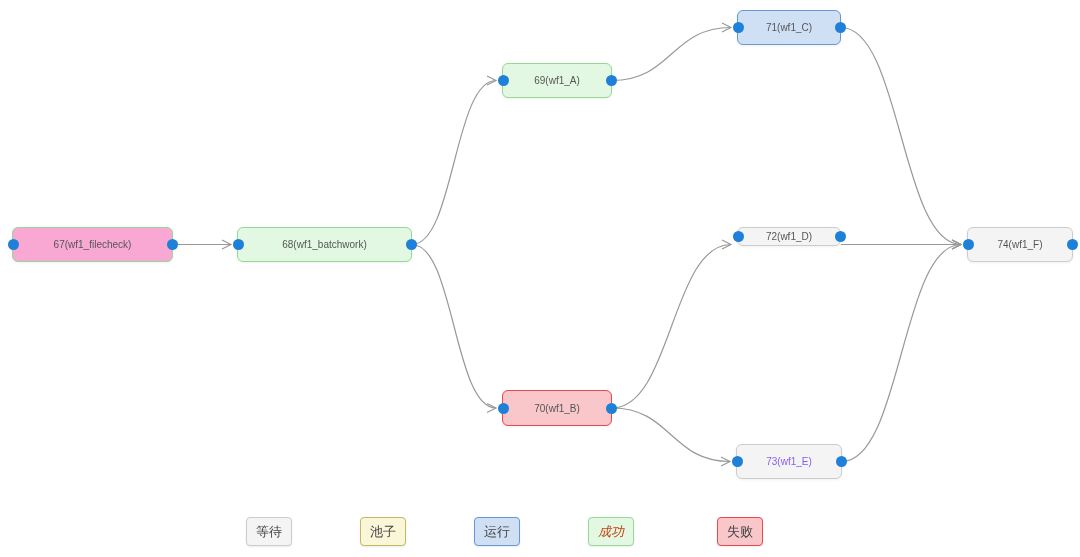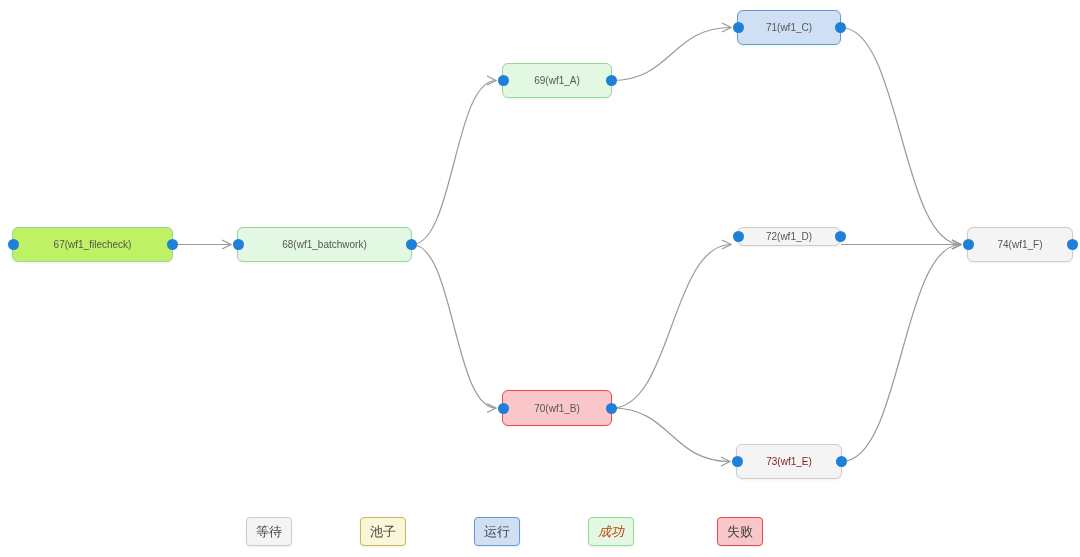--- a/index.html
+++ b/index.html
@@ -66,21 +66,21 @@
       <path d="M 412 244.5 C 454 244.5, 454 80.5, 496 80.5" class="edge" stroke="#999999" marker-end="url(#arrow)"></path>
       <path d="M 412 244.5 C 454 244.5, 454 408, 496 408" class="edge" stroke="#999999" marker-end="url(#arrow)"></path>
       <path d="M 612 80.5 C 671.5 80.5, 671.5 27.5, 731 27.5" class="edge" stroke="#999999" marker-end="url(#arrow)"></path>
       <path d="M 612 408 C 671.5 408, 671.5 244.5, 731 244.5" class="edge" stroke="#999999" marker-end="url(#arrow)"></path>
       <path d="M 612 408 C 671 408, 671 461.5, 730 461.5" class="edge" stroke="#999999" marker-end="url(#arrow)"></path>
       <path d="M 841 27.5 C 901 27.5, 901 244.5, 961 244.5" class="edge" stroke="#999999" marker-end="url(#arrow)"></path>
       <path d="M 841 244.5 C 901 244.5, 901 244.5, 961 244.5" class="edge" stroke="#999999" marker-end="url(#arrow)"></path>
       <path d="M 842 461.5 C 901.5 461.5, 901.5 244.5, 961 244.5" class="edge" stroke="#999999" marker-end="url(#arrow)"></path>
     </svg>
   <div id="nodes">
-      <div class="node" style="left: 12px; top: 227px; width: 161px; height: 35px; background: #bef264; border-color: rgb(150, 217, 150); color: rgb(85, 85, 85);">
+      <div class="node" style="left: 12px; top: 227px; width: 161px; height: 35px; background: #f9a8d4; border-color: rgb(150, 217, 150); color: rgb(85, 85, 85);">
         <span class="port left" style="background: rgb(30, 128, 216);"></span>
         <span>67(wf1_filecheck)</span>
         <span class="port right" style="background: rgb(30, 128, 216);"></span>
       </div>
       <div class="node" style="left: 237px; top: 227px; width: 175px; height: 35px; background: rgb(227, 248, 227); border-color: rgb(150, 217, 150); color: rgb(85, 85, 85);">
         <span class="port left" style="background: rgb(30, 128, 216);"></span>
         <span>68(wf1_batchwork)</span>
         <span class="port right" style="background: rgb(30, 128, 216);"></span>
       </div>
       <div class="node" style="left: 502px; top: 63px; width: 110px; height: 35px; background: rgb(227, 248, 227); border-color: rgb(150, 217, 150); color: rgb(85, 85, 85);">
@@ -96,21 +96,21 @@
       <div class="node" style="left: 737px; top: 10px; width: 104px; height: 35px; background: rgb(207, 224, 245); border-color: rgb(102, 153, 210); color: rgb(85, 85, 85);">
         <span class="port left" style="background: rgb(30, 128, 216);"></span>
         <span>71(wf1_C)</span>
         <span class="port right" style="background: rgb(30, 128, 216);"></span>
       </div>
       <div class="node" style="left: 737px; top: 227px; width: 104px; height: 19px; background: rgb(244, 244, 244); border-color: rgb(204, 204, 204); color: rgb(85, 85, 85);">
         <span class="port left" style="background: rgb(30, 128, 216);"></span>
         <span>72(wf1_D)</span>
         <span class="port right" style="background: rgb(30, 128, 216);"></span>
       </div>
-      <div class="node" style="left: 736px; top: 444px; width: 106px; height: 35px; background: rgb(244, 244, 244); border-color: rgb(204, 204, 204); color: #7f1d1d;">
+      <div class="node" style="left: 736px; top: 444px; width: 106px; height: 35px; background: rgb(244, 244, 244); border-color: rgb(204, 204, 204); color: #8b5cf6;">
         <span class="port left" style="background: rgb(30, 128, 216);"></span>
         <span>73(wf1_E)</span>
         <span class="port right" style="background: rgb(30, 128, 216);"></span>
       </div>
       <div class="node" style="left: 967px; top: 227px; width: 106px; height: 35px; background: rgb(244, 244, 244); border-color: rgb(204, 204, 204); color: rgb(85, 85, 85);">
         <span class="port left" style="background: rgb(30, 128, 216);"></span>
         <span>74(wf1_F)</span>
         <span class="port right" style="background: rgb(30, 128, 216);"></span>
       </div>
     </div>

